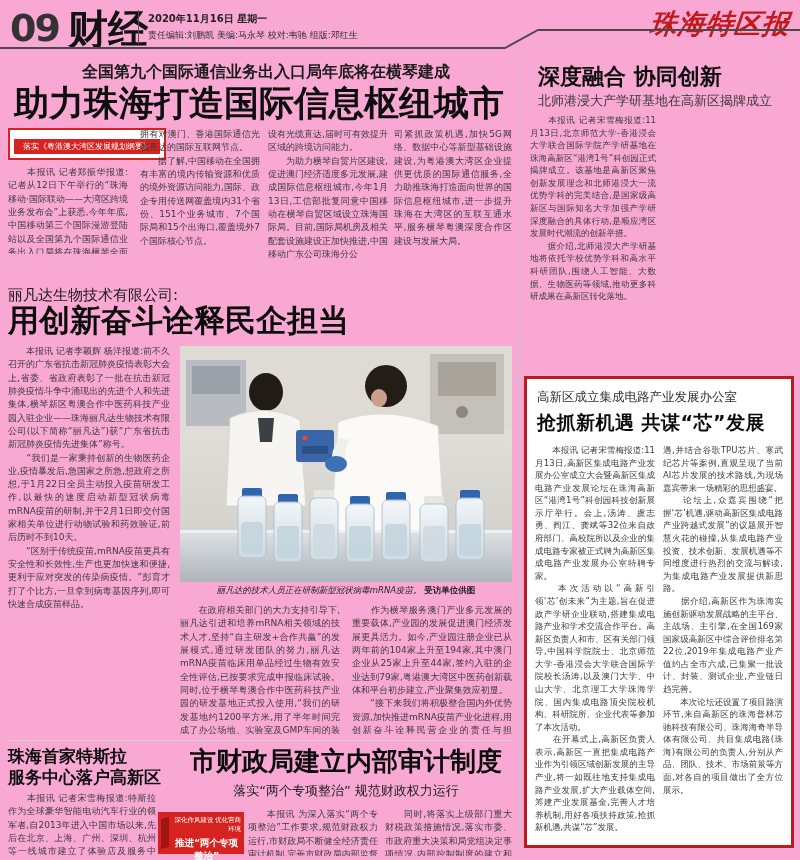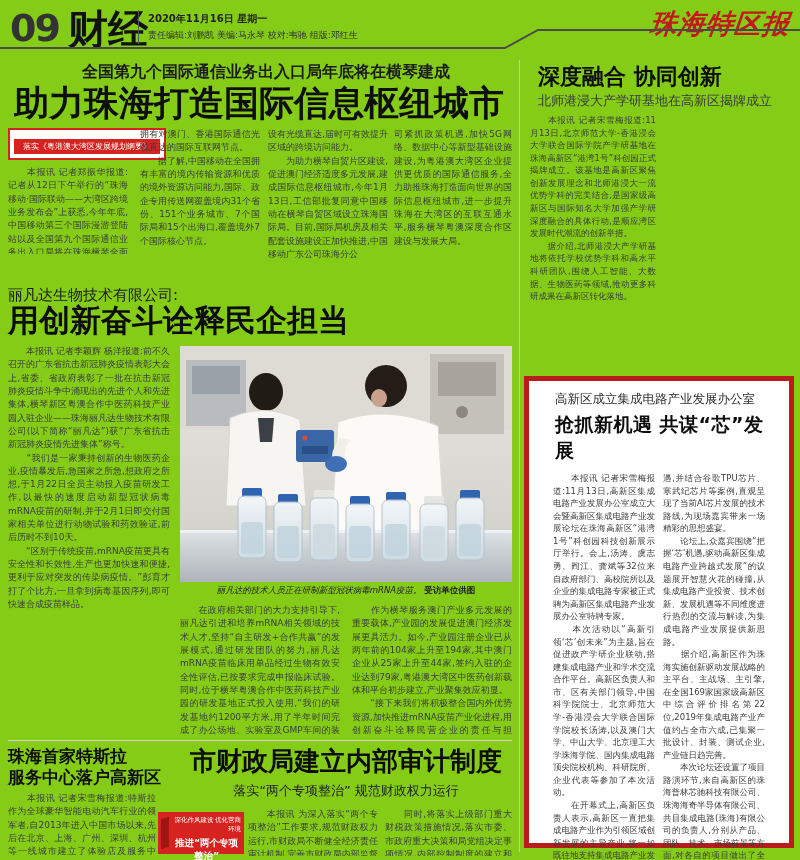--- a/index.html
+++ b/index.html
@@ -1,18 +1,18 @@
 <!DOCTYPE html>
 <html><head>
 <meta charset="utf-8">
 <style>
   * { margin:0; padding:0; box-sizing:border-box; }
   html,body { width:800px; height:860px; }
   body { font-family:"DejaVu Sans","Liberation Sans",sans-serif; background:#e9e7e3; }
-  .page { position:relative; width:800px; height:860px; background:#84cc16; overflow:hidden; }
+  .page { position:relative; width:800px; height:860px; background:#f9a8d4; overflow:hidden; }
 
   
   .pagenum { position:absolute; left:10px; top:6px; font-size:38px; font-weight:bold; color:#333; letter-spacing:-2px; }
   .section-title { position:absolute; left:68px; top:2px; font-size:40px; font-weight:900; color:#111; font-family:"Liberation Serif","DejaVu Serif",serif; }
   .hdr-vline { position:absolute; left:138px; top:10px; width:1px; height:34px; background:#555; }
   .hdr-date { position:absolute; left:148px; top:12px; font-size:10px; color:#222; font-weight:bold; }
   .hdr-staff { position:absolute; left:148px; top:29px; font-size:9px; color:#333; }
   .masthead { position:absolute; right:10px; top:6px; font-size:27px; font-weight:bold; color:#c1191c;
               font-family:"Liberation Serif","DejaVu Serif",serif; font-style:italic; transform:skewX(-6deg); letter-spacing:1px; }
   .hdr-rule { position:absolute; left:0; top:0; }
@@ -55,21 +55,21 @@
   .fin-col1 { position:absolute; left:248px; top:808px; width:130px; height:48px; }
   .fin-col2 { position:absolute; left:385px; top:808px; width:127px; height:48px; }
 
   
   .uic-headline { position:absolute; left:538px; top:62px; width:254px; font-size:22px; font-weight:900; color:#0d0d0d; }
   .uic-subhead { position:absolute; left:538px; top:92px; width:254px; font-size:13px; color:#3a3a3a; }
   .uic-col1 { position:absolute; left:530px; top:114px; width:126px; height:256px; font-size:8.5px; }
   .uic-col2 { position:absolute; left:666px; top:114px; width:126px; height:256px; font-size:8.5px; }
 
   
-  .chipbox { position:absolute; left:524px; top:376px; width:270px; height:472px; border:5px solid #b91c1c; background:#fff; padding:8px 24px 6px; }
+  .chipbox { position:absolute; left:524px; top:376px; width:270px; height:472px; border:3px solid #b91c1c; background:#fff; padding:8px 8px 6px; }
   .chip-kicker { font-size:12.5px; color:#2e2e2e; margin:2px 0 4px 2px; }
   .chip-headline { font-size:19px; font-weight:900; color:#0c0c0c; margin:0 0 8px 2px; letter-spacing:0.5px; }
   .chip-cols { display:flex; gap:8px; }
   .chip-col { width:120px; height:392px; font-size:8.5px; }
 </style>
 </head>
 <body>
 
 <div class="page">
 

